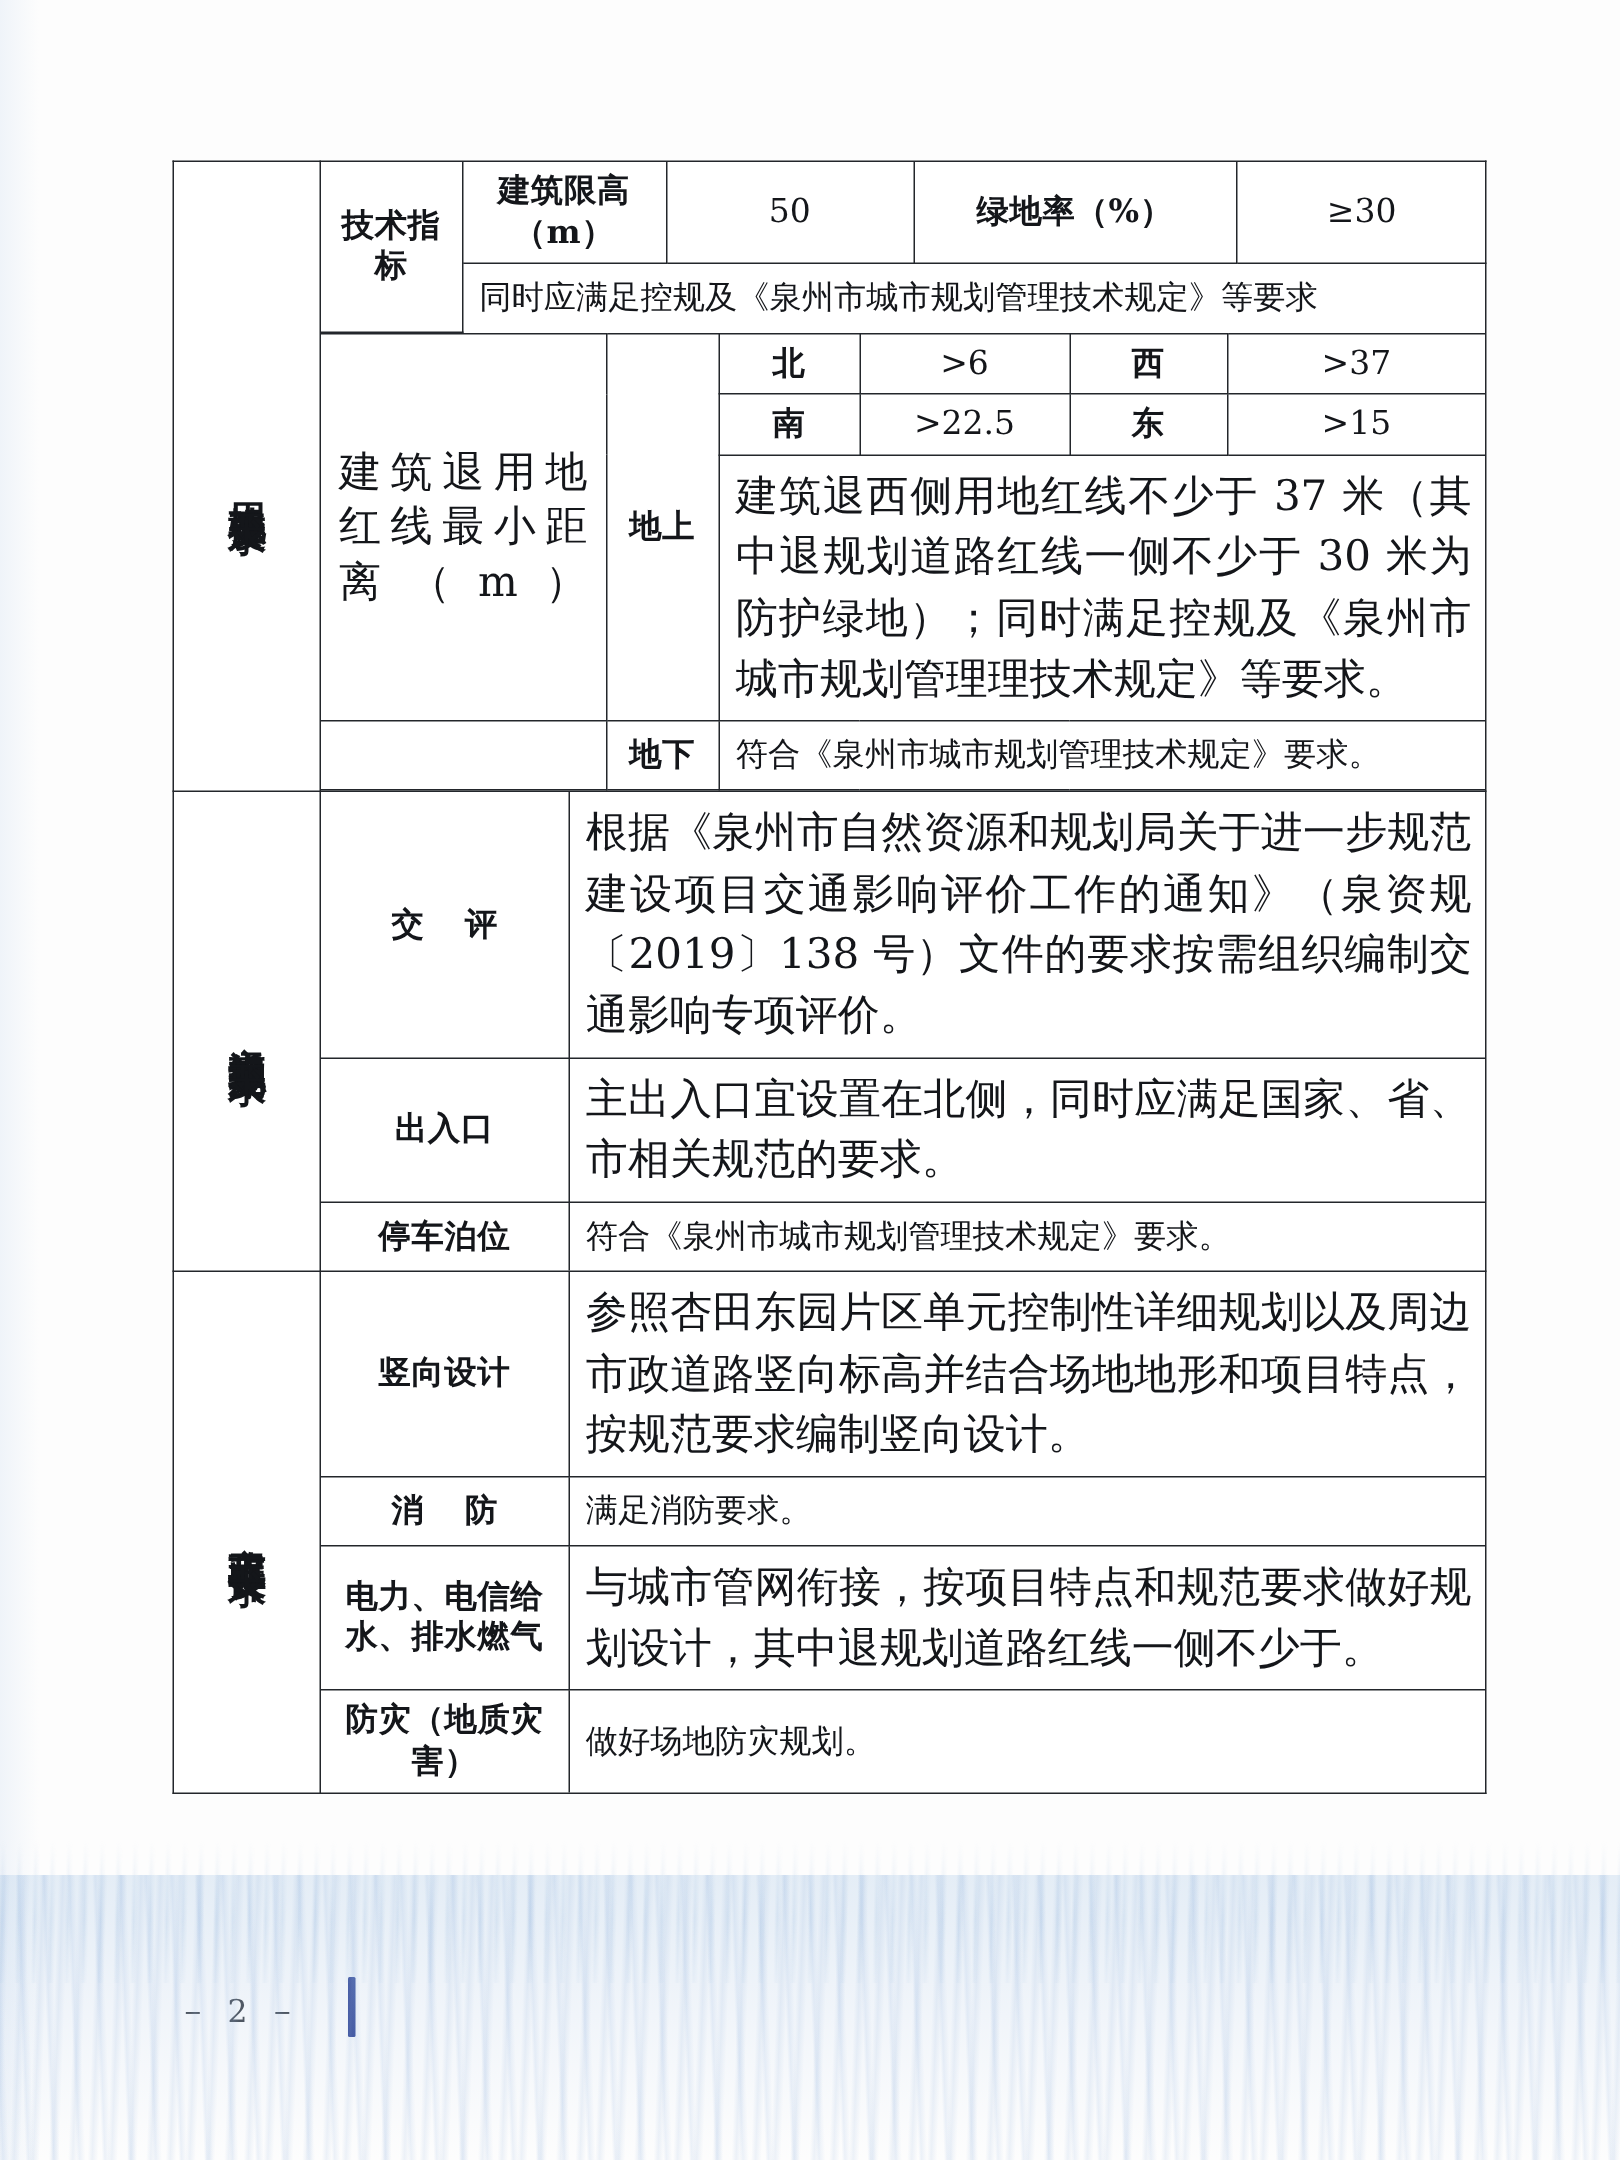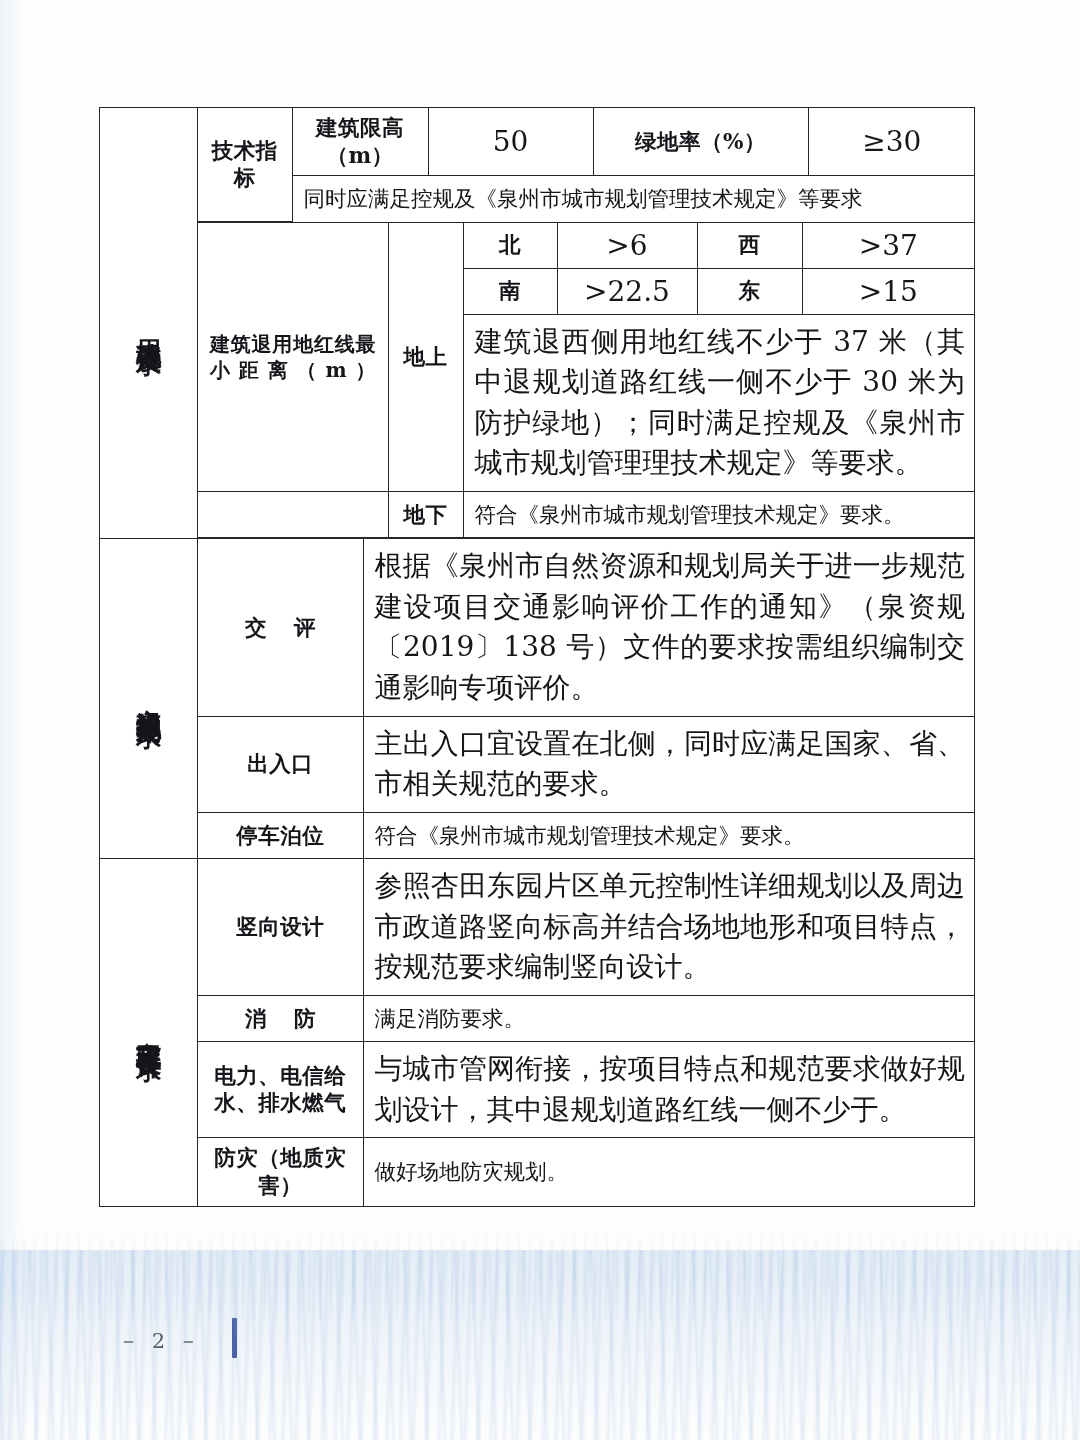--- a/index.html
+++ b/index.html
@@ -64,21 +64,21 @@
     position: absolute;
     left: 0; top: 0; bottom: 0;
     width: 26px;
     background: linear-gradient(to right, rgba(190,210,235,0.22), rgba(255,255,255,0));
     pointer-events: none;
   }
 
   
   .tbl-wrap {
     position: absolute;
-    left: 99px;
+    left: 115px;
     top: 107px;
     width: 875px;
   }
   table.main {
     width: 100%;
     border-collapse: collapse;
     table-layout: fixed;
   }
   table.main td {
     border: 1.4px solid #23262b;
@@ -91,30 +91,30 @@
   .hd {
     font-weight: bold;
     text-align: center;
     font-size: 21.5px;
     line-height: 1.28;
     padding: 6px 4px;
     letter-spacing: 0.5px;
   }
   .hd-sp { letter-spacing: 10px; text-indent: 10px; }
   .hd-justify {
-    font-weight: bold;
-    font-size: 20px;
+    font-weight: normal;
+    font-size: 28px;
     line-height: 1.30;
     padding: 7px 12px;
     text-align: justify;
     text-align-last: justify;
   }
   .num {
     text-align: center;
-    font-size: 28px;
+    font-size: 22px;
     font-family: "DejaVu Serif", "Liberation Serif", serif;
     padding: 6px 4px;
   }
   .body-txt {
     font-size: 28px;
     line-height: 1.45;
     padding: 7px 9px 7px 11px;
     text-align: justify;
     text-justify: inter-ideograph;
   }

